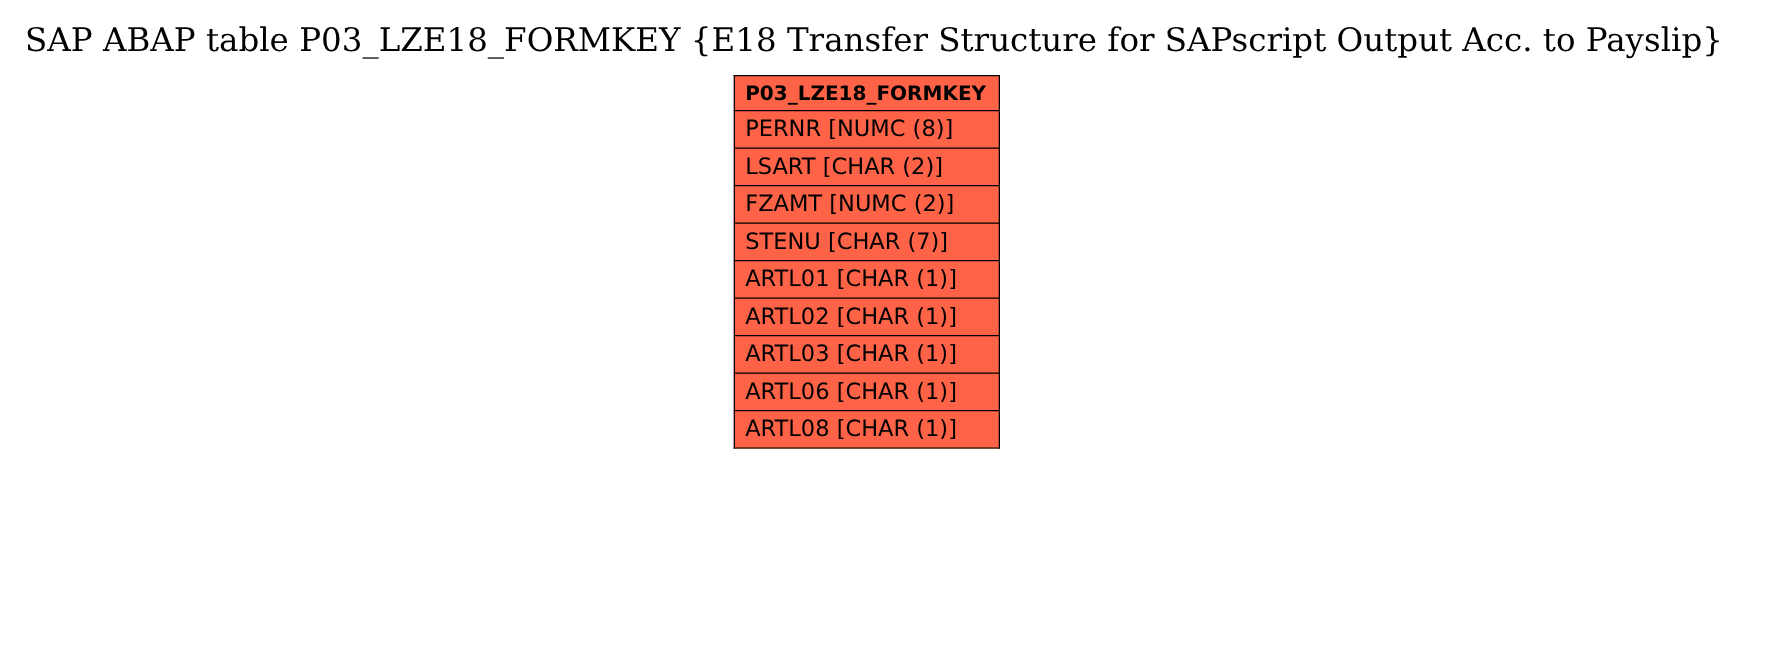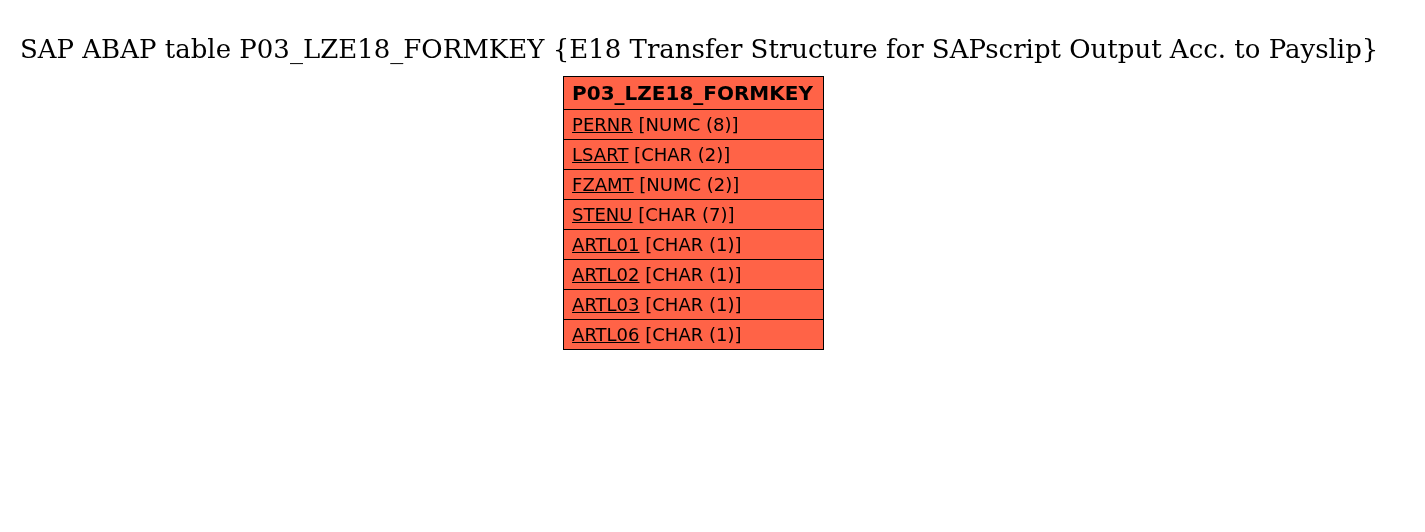--- a/index.html
+++ b/index.html
@@ -4,21 +4,21 @@
   <style>
     body {
       margin: 0;
       padding: 0;
       font-family: "DejaVu Sans", "Verdana", sans-serif;
       background: #ffffff;
       width: 1425px;
     }
     .page {
       width: 1387px;
-      padding-top: 26px;
+      padding-top: 10px;
     }
     h1.title {
       font-size: 26px;
       font-weight: normal;
       text-align: left;
       margin: 8px 0 12px 20px;
       font-family: "DejaVu Serif", "Georgia", serif;
       color: #000;
       white-space: nowrap;
     }
@@ -33,24 +33,23 @@
     }
     table.abap th,
     table.abap td {
       border: 1px solid #000;
       padding: 4px 10px 4px 8px;
       text-align: left;
       white-space: nowrap;
     }
     table.abap th {
       font-weight: bold;
-      font-size: 20px;
+      font-size: 16px;
     }
     .fld {
-      text-decoration: underline;
     }
     .typ {
       text-decoration: none;
     }
   </style>
 </head>
 <body>
 
 <div class="page">
 
@@ -105,17 +104,23 @@
             <span class="fld">ARTL03</span>
             <span class="typ"> [CHAR (1)]</span>
           </td>
         </tr>
         <tr>
           <td>
             <span class="fld">ARTL06</span>
             <span class="typ"> [CHAR (1)]</span>
           </td>
         </tr>
+        <tr>
+          <td>
+            <span class="fld">ARTL08</span>
+            <span class="typ"> [CHAR (1)]</span>
+          </td>
+        </tr>
       </tbody>
     </table>
   </div>
 
 </div>
 
 </body></html>

